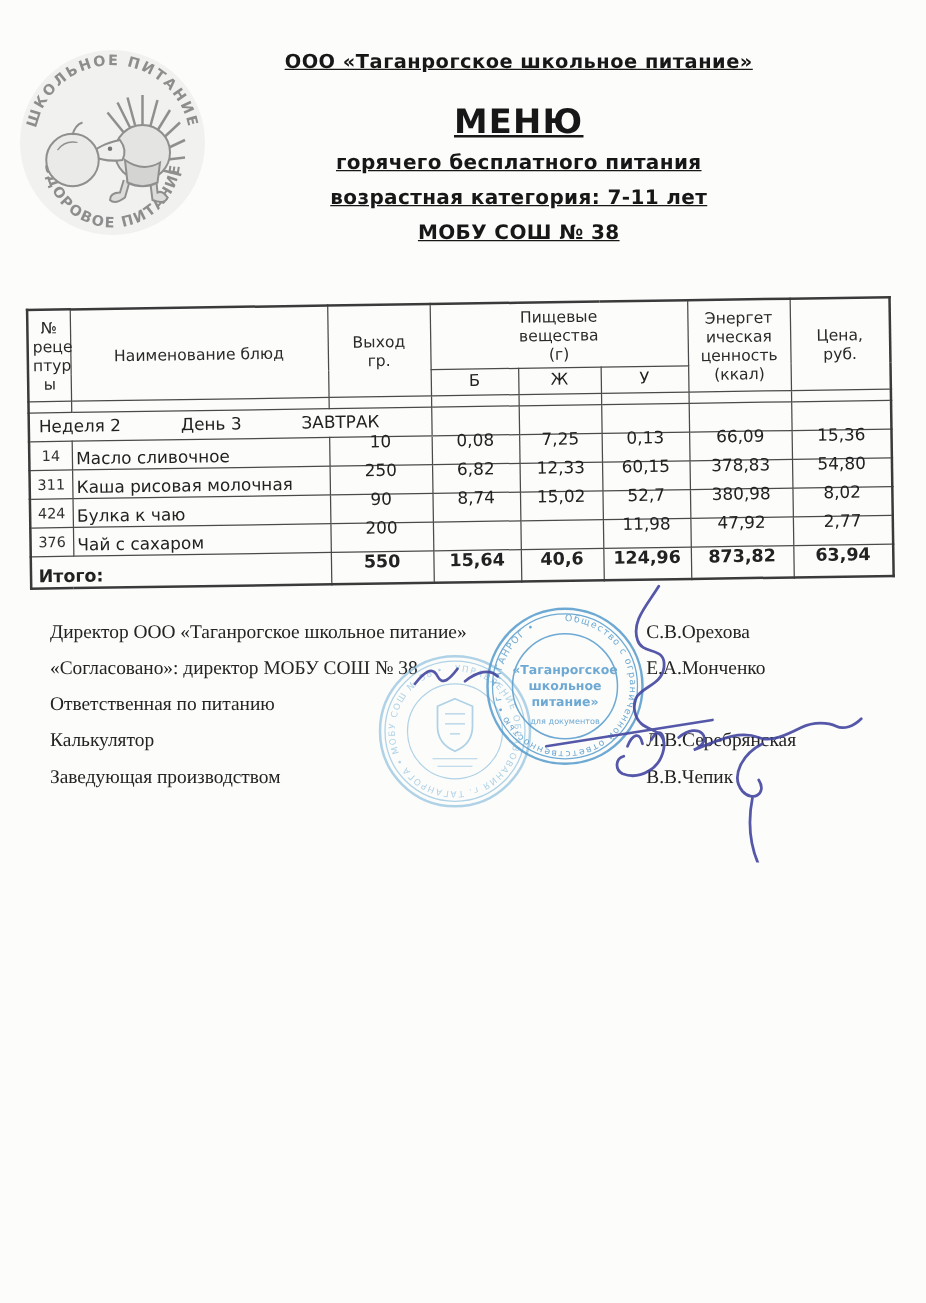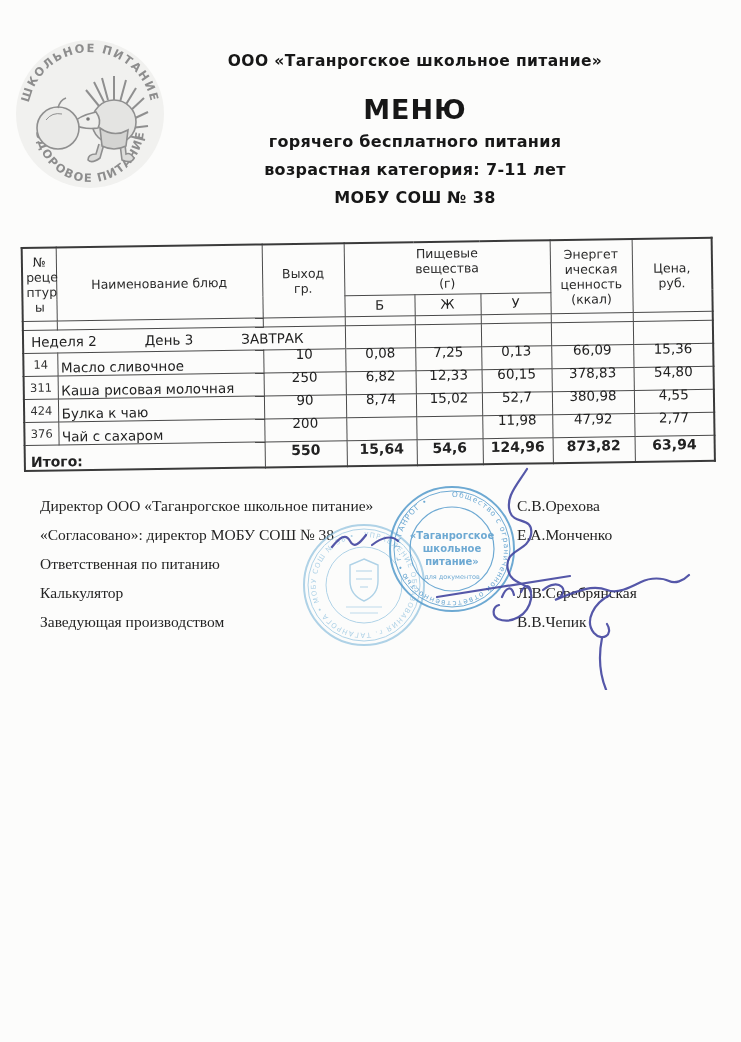--- a/index.html
+++ b/index.html
@@ -4,21 +4,21 @@
 <style>
   html,body{margin:0;padding:0;background:#e8e8e8;}
   .page{
     position:relative;width:741px;height:1042px;margin:0 auto;
     background:#fcfcfb;overflow:hidden;
     font-family:"DejaVu Sans",sans-serif;color:#1d1d1d;
   }
   
   .logo{position:absolute;left:12px;top:28px;width:156px;height:168px;}
   
-  .hdr{position:absolute;left:95px;top:52px;width:640px;text-align:center;color:#171717;}
+  .hdr{position:absolute;left:95px;top:40px;width:640px;text-align:center;color:#171717;text-decoration:underline;}
   .hdr .org{font-size:15.5px;font-weight:bold;letter-spacing:.4px;}
   .hdr .title{font-size:27px;font-weight:bold;letter-spacing:1px;margin-top:24px;}
   .hdr .sub{font-size:16px;font-weight:bold;letter-spacing:.3px;margin-top:5px;line-height:23px;}
   
   .tbl-wrap{position:absolute;left:24px;top:247px;width:690px;transform:rotate(-0.85deg);transform-origin:0 100%;}
   table.menu{border-collapse:collapse;width:690px;table-layout:fixed;font-size:13px;color:#222;}
   table.menu td,table.menu th{border:1px solid #4a4a4a;padding:0 3px;font-weight:normal;}
   table.menu{border:2px solid #3a3a3a;}
   th.hcell{font-size:12.5px;white-space:pre-line;text-align:center;vertical-align:middle;line-height:15px;color:#2a2a2a;}
   tr.subhdr td{text-align:center;font-size:13px;height:20px;}
@@ -179,37 +179,37 @@
         <td class="numc"><span class="raise">54,80</span></td>
       </tr>
       <tr class="data">
         <td class="idc"><span>424</span></td>
         <td class="namec"><span>Булка к чаю</span></td>
         <td class="numc"><span class="raise">90</span></td>
         <td class="numc"><span class="raise">8,74</span></td>
         <td class="numc"><span class="raise">15,02</span></td>
         <td class="numc"><span class="raise">52,7</span></td>
         <td class="numc"><span class="raise">380,98</span></td>
-        <td class="numc"><span class="raise">4,55</span></td>
+        <td class="numc"><span class="raise">8,02</span></td>
       </tr>
       <tr class="data">
         <td class="idc"><span>376</span></td>
         <td class="namec"><span>Чай с сахаром</span></td>
         <td class="numc"><span class="raise">200</span></td>
         <td class="numc"><span class="raise"></span></td>
         <td class="numc"><span class="raise"></span></td>
         <td class="numc"><span class="raise">11,98</span></td>
         <td class="numc"><span class="raise">47,92</span></td>
         <td class="numc"><span class="raise">2,77</span></td>
       </tr>
       <tr class="total">
         <td class="lbl" colspan="2">Итого:</td>
         <td class="numc"><span class="raise">550</span></td>
         <td class="numc"><span class="raise">15,64</span></td>
-        <td class="numc"><span class="raise">54,6</span></td>
+        <td class="numc"><span class="raise">40,6</span></td>
         <td class="numc"><span class="raise">124,96</span></td>
         <td class="numc"><span class="raise">873,82</span></td>
         <td class="numc"><span class="raise">63,94</span></td>
       </tr>
     </tbody>
       </table>
   </div>
 
   <div class="sig">
     <div class="sig-row">

